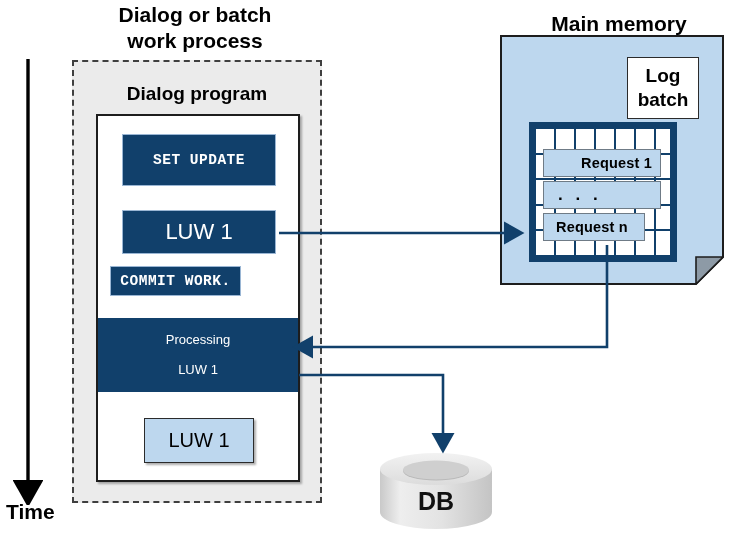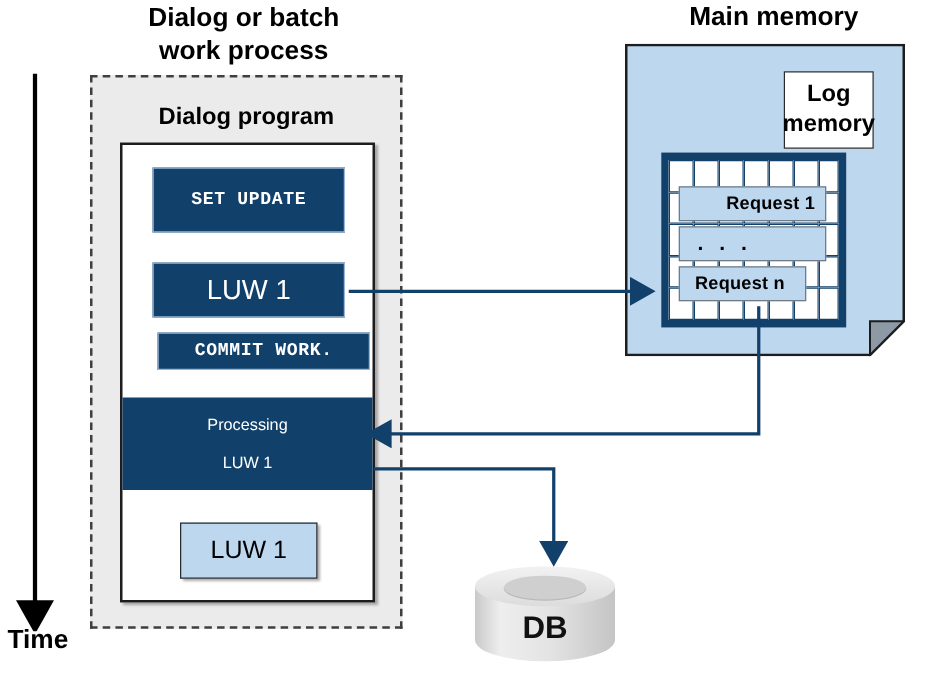--- a/index.html
+++ b/index.html
@@ -19,29 +19,29 @@
   #dialog-white{left:96px;top:114px;width:204px;height:368px;
                 background:#ffffff;border:2px solid #1d1d1d;box-sizing:border-box;
                 box-shadow:2px 2px 2px rgba(0,0,0,.30);}
   .navybox{background:#11406b;border:1px solid #9ab6d4;box-sizing:border-box;
            color:#ffffff;display:flex;align-items:center;justify-content:center;
            text-align:center;}
   .codebox{font-family:"Liberation Mono",monospace;font-weight:bold;
            font-size:14.5px;line-height:19px;letter-spacing:.5px;}
   #box-set-update{left:122px;top:134px;width:154px;height:52px;}
   #box-luw1{left:122px;top:210px;width:154px;height:44px;font-size:22px;}
-  #box-commit{left:126px;top:266px;width:170px;height:30px;}
+  #box-commit{left:110px;top:266px;width:131px;height:30px;}
   #box-processing{left:98px;top:318px;width:200px;height:74px;
                   font-size:13px;line-height:30px;border:none;}
   #box-luw2{left:144px;top:418px;width:110px;height:45px;
             background:#bdd7ee;border:1.5px solid #2b2b2b;box-sizing:border-box;
             color:#000;font-size:20px;display:flex;align-items:center;
             justify-content:center;box-shadow:2px 2px 2px rgba(0,0,0,.32);}
   
-  #mm-title{left:500px;top:2px;width:238px;text-align:center;
+  #mm-title{left:500px;top:12px;width:238px;text-align:center;
             font-size:21px;font-weight:bold;}
   #mm-page{left:500px;top:35px;width:224px;height:250px;}
   #log-table{left:627px;top:57px;width:72px;height:62px;background:#ffffff;
              border:1.5px solid #2b2b2b;box-sizing:border-box;font-size:19px;
              font-weight:bold;line-height:24px;text-align:center;
              display:flex;align-items:center;justify-content:center;}
   #req-table{left:529px;top:122px;width:148px;height:140px;}
   #grid-ring{position:absolute;left:0;top:0;width:148px;height:140px;
              border:6px solid #11406b;box-sizing:border-box;background:#ffffff;}
   .gridcell{position:absolute;background:#ffffff;border:1.5px solid #11406b;
@@ -100,21 +100,21 @@
 <div class="abs" id="mm-title">Main memory</div>
 
 <svg class="abs" id="mm-page" viewBox="0 0 224 250">
   <path d="M1,1 L223,1 L223,222 L196,249 L1,249 Z" fill="#bdd7ee" stroke="#1d1d1d" stroke-width="2"></path>
   <path d="M223,222 L196,249 L196,222 Z" fill="#8d9aa6" stroke="#1d1d1d" stroke-width="1.6"></path>
 </svg>
 
 <div class="abs" id="log-table">
   <div>
     <div>Log</div>
-    <div>memory</div>
+    <div>batch</div>
   </div>
 </div>
 
 <div class="abs" id="req-table">
   <div id="grid-ring"></div>
 
   <div class="gridcell" style="left:6px;top:6px;width:20px;height:25.6px;"></div>
   <div class="gridcell" style="left:26px;top:6px;width:20px;height:25.6px;"></div>
   <div class="gridcell" style="left:46px;top:6px;width:20px;height:25.6px;"></div>
   <div class="gridcell" style="left:66px;top:6px;width:20px;height:25.6px;"></div>

